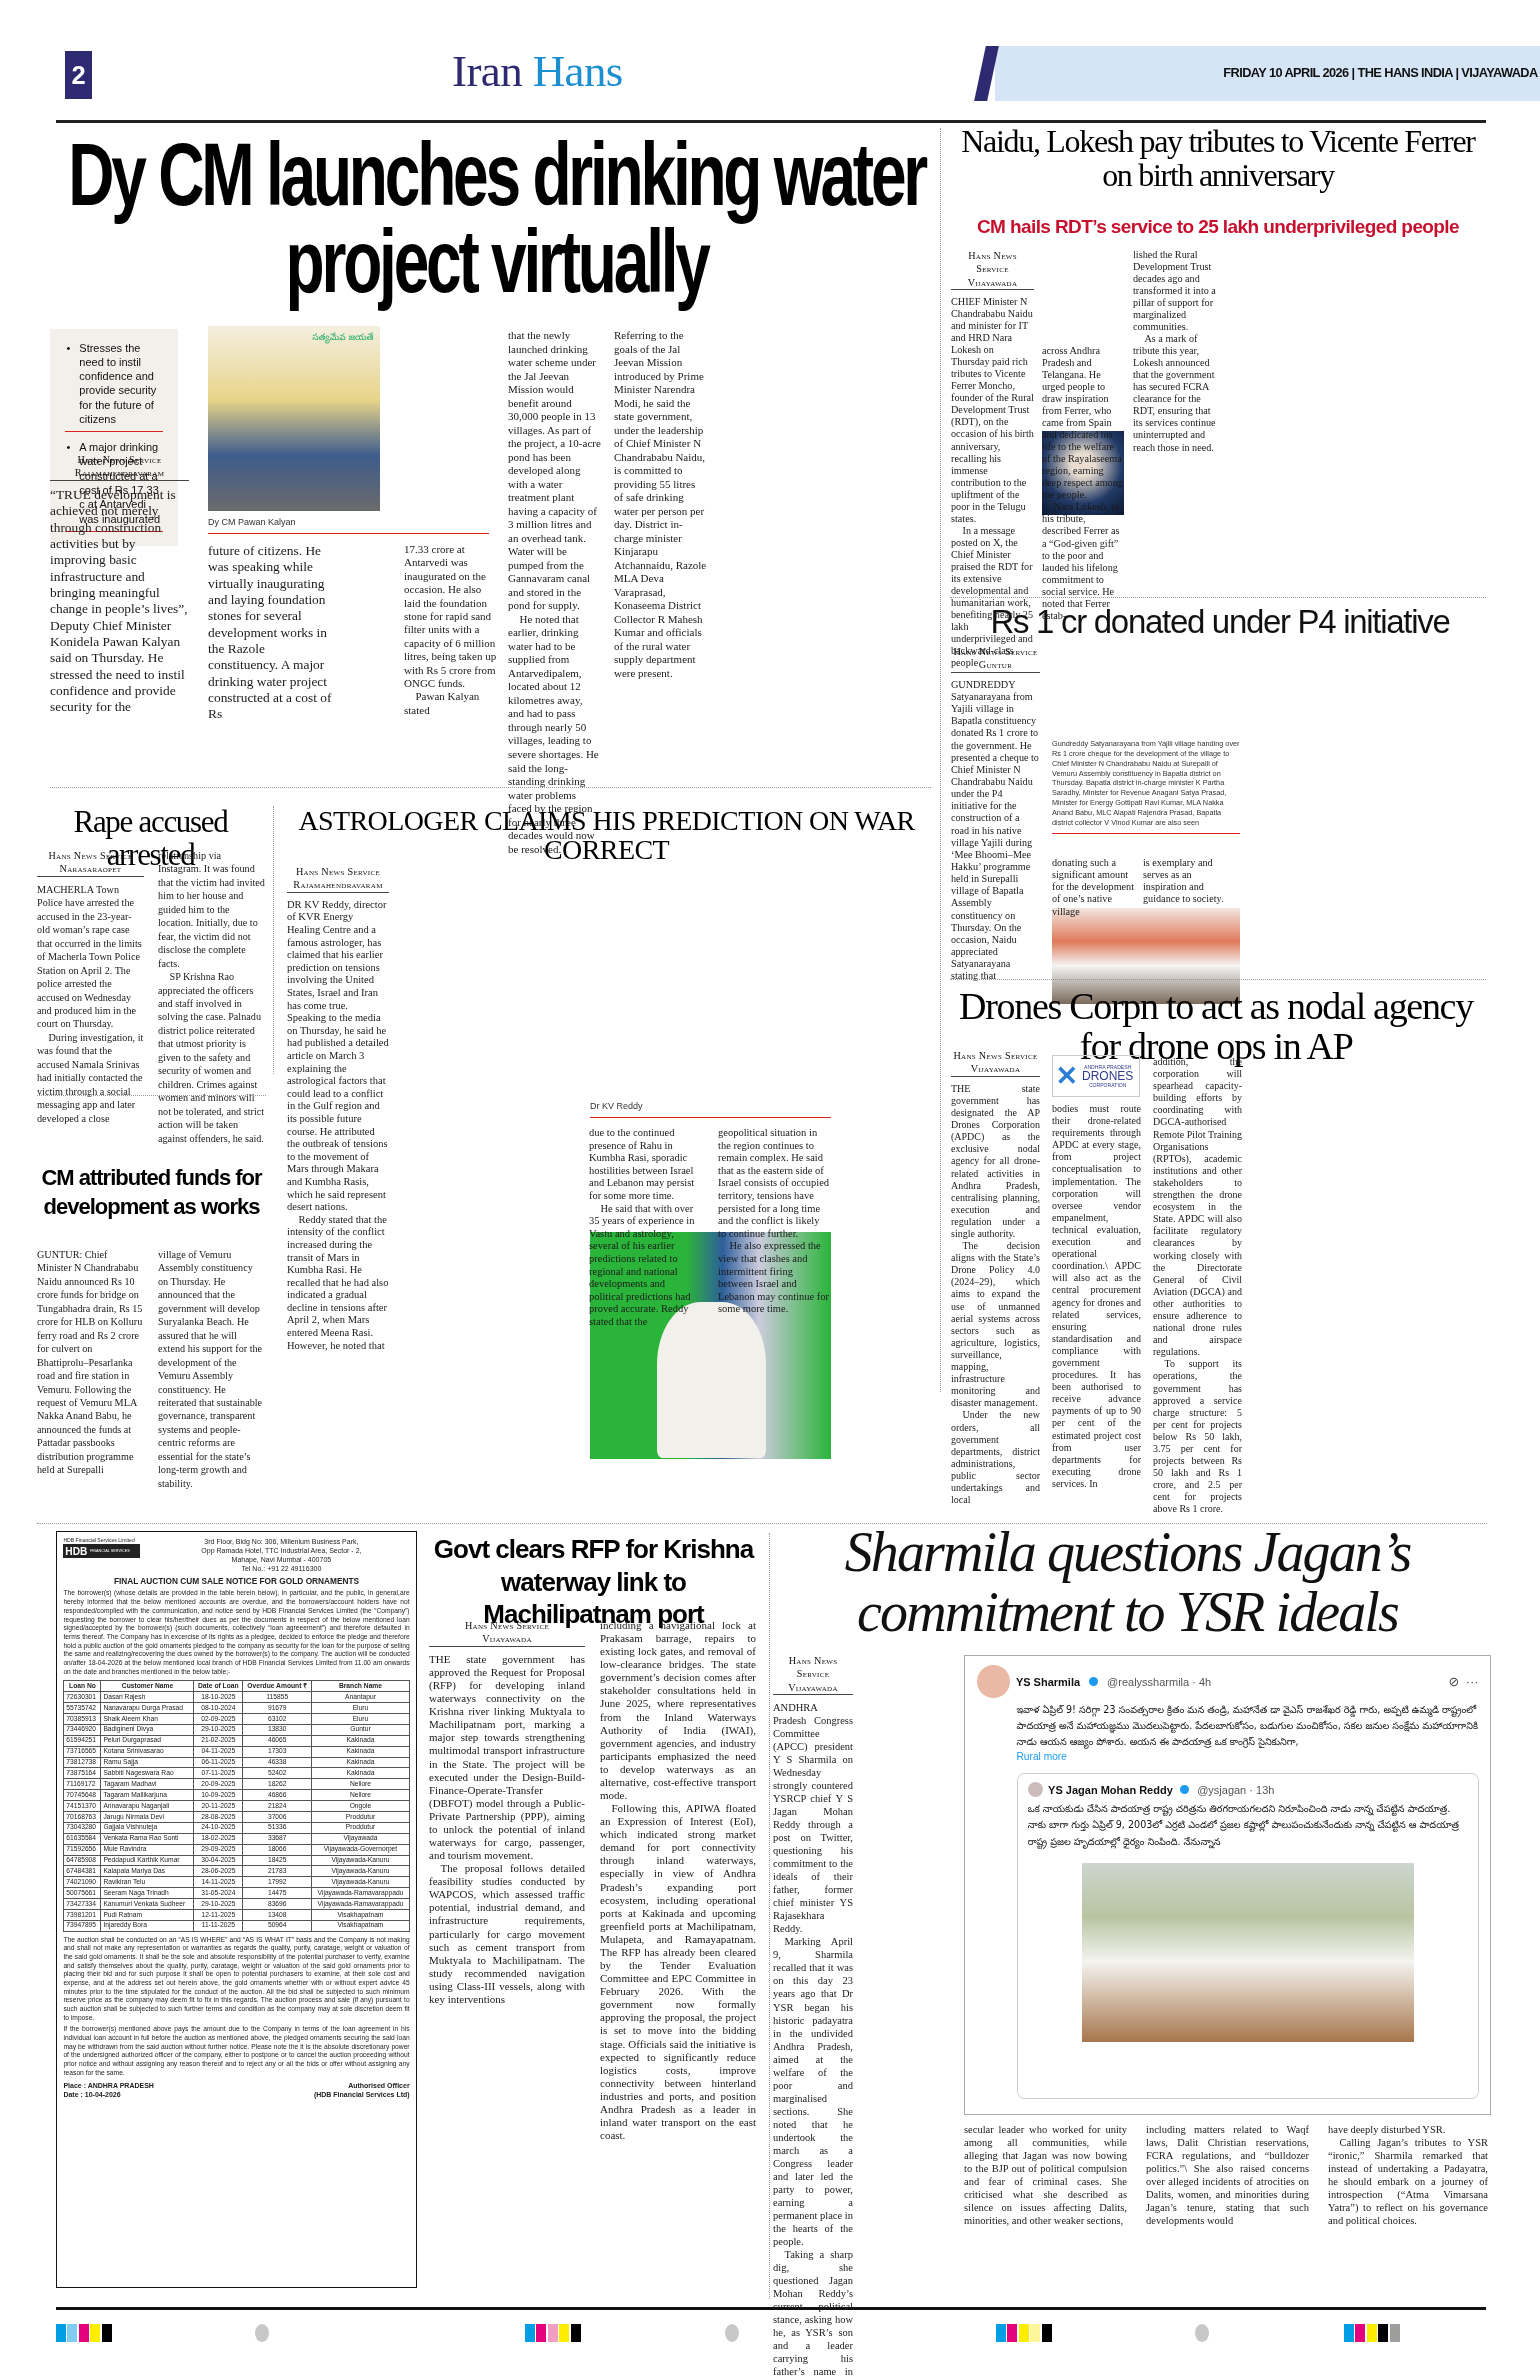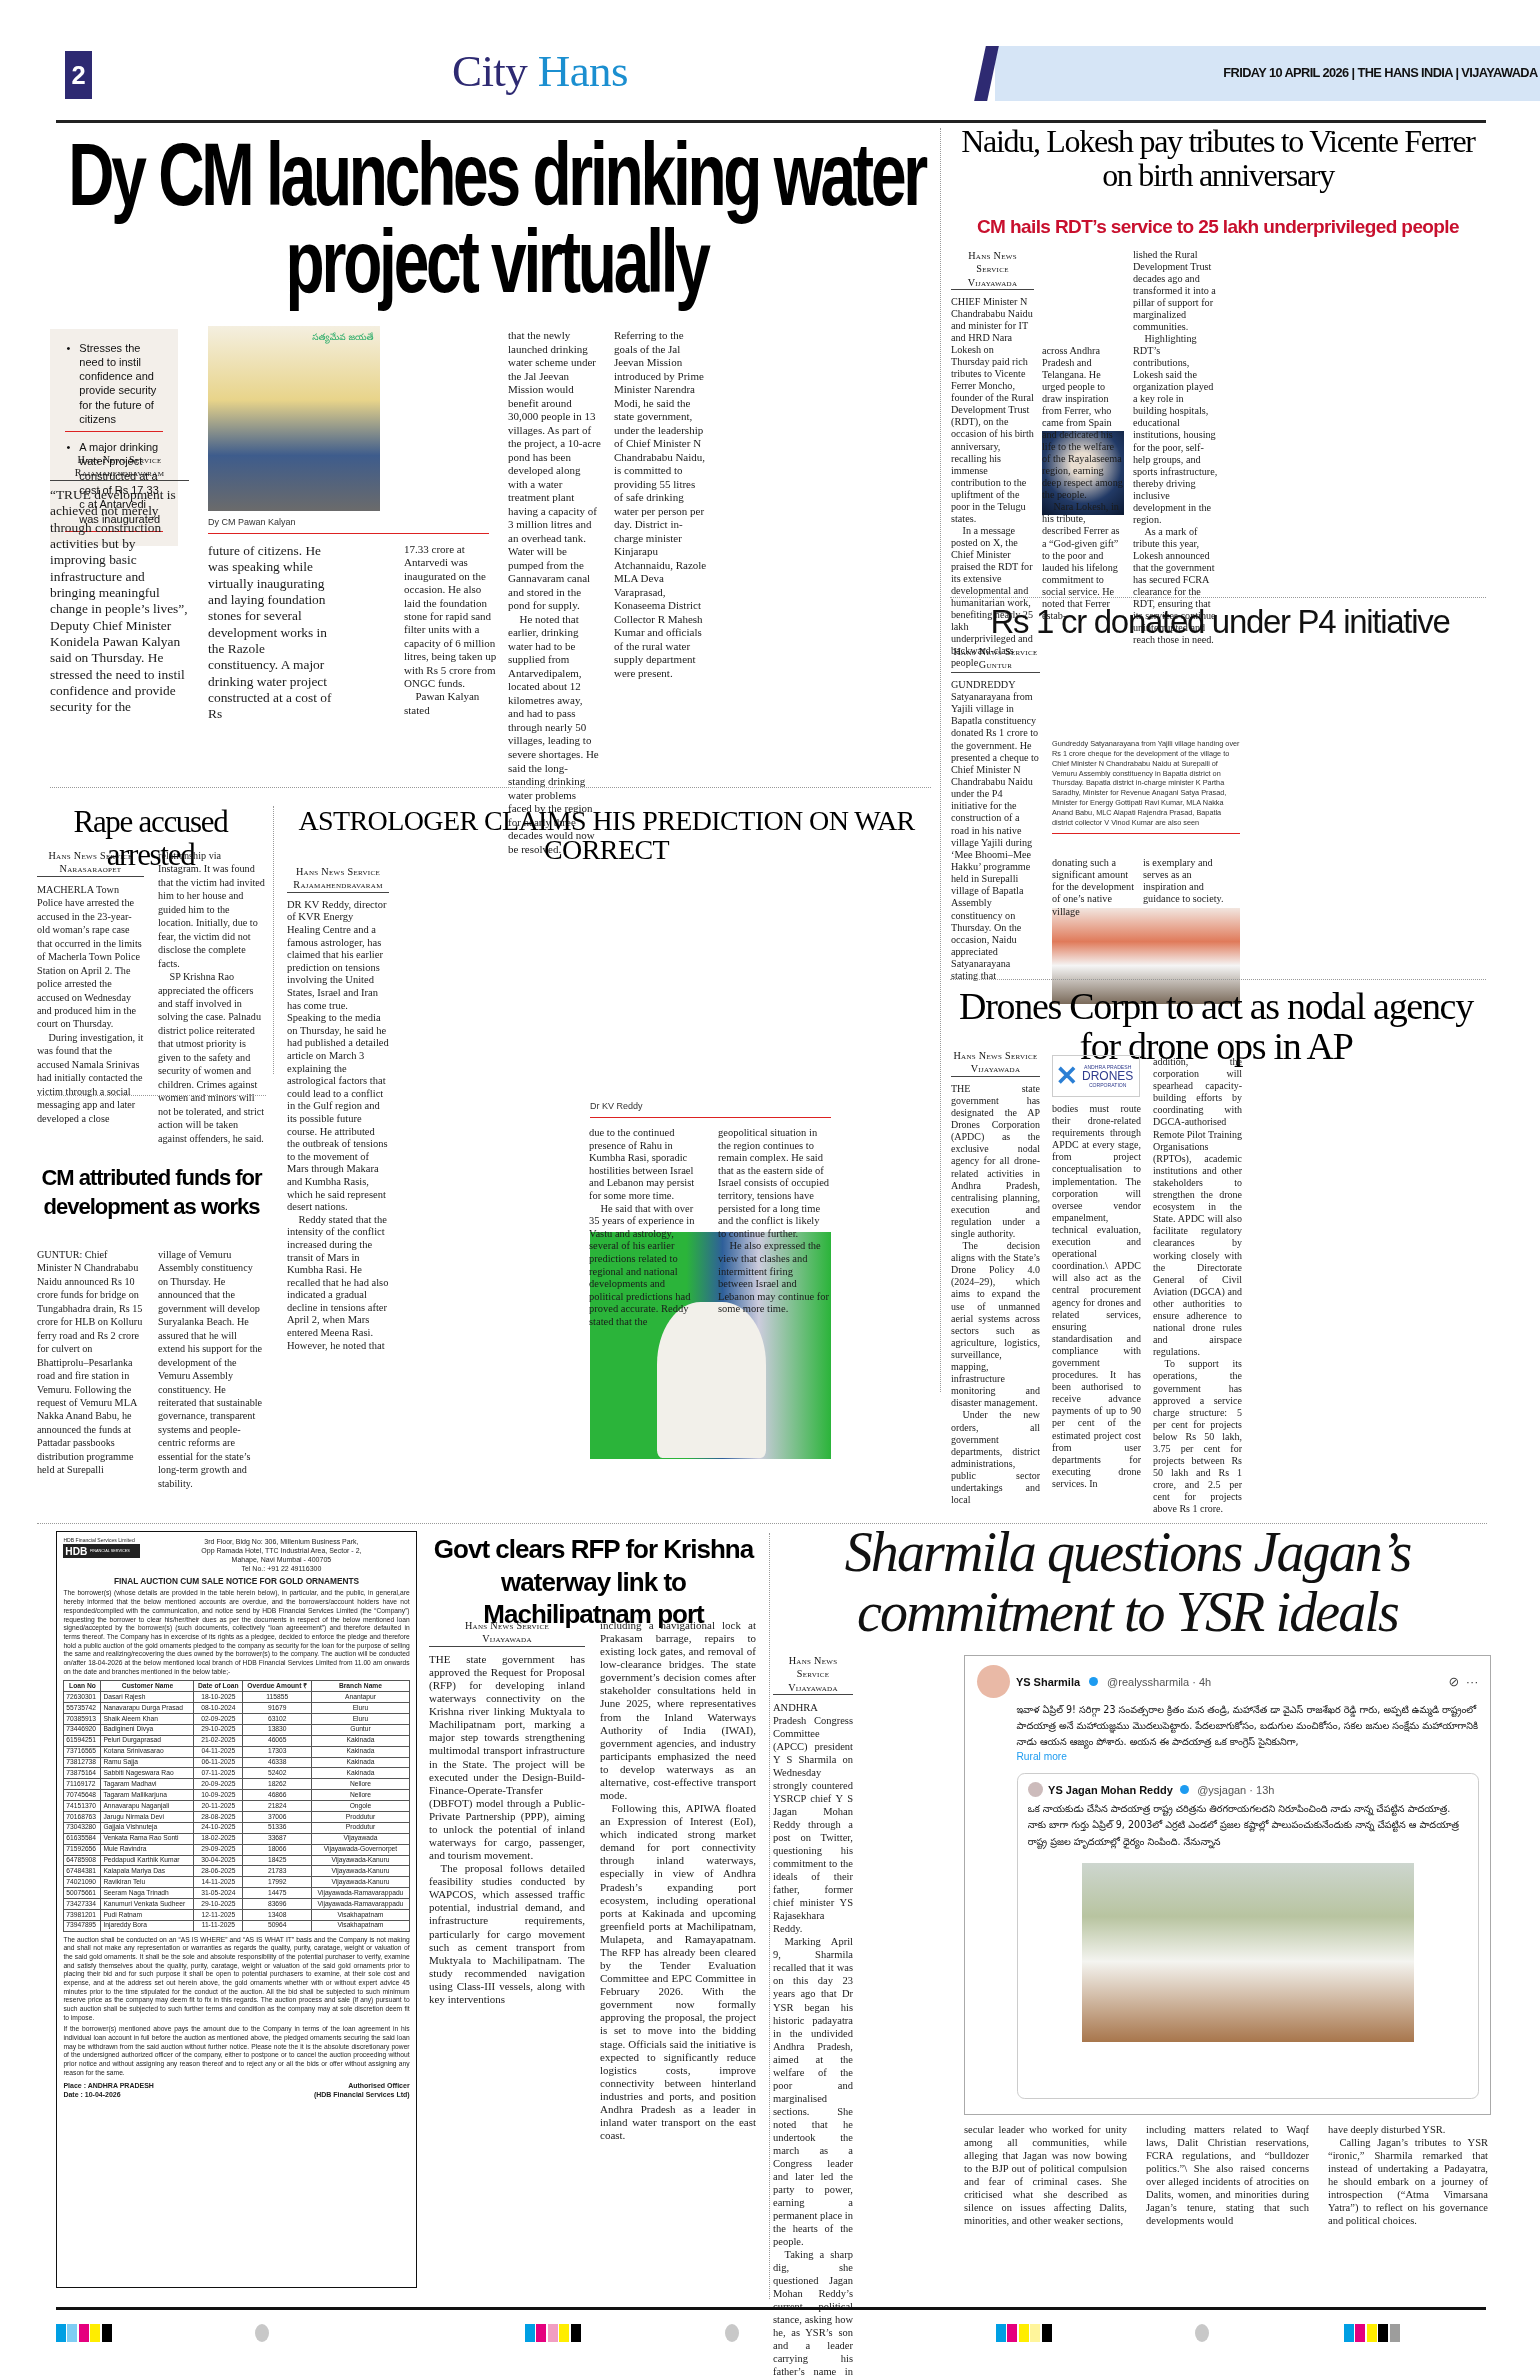--- a/index.html
+++ b/index.html
@@ -39,21 +39,21 @@
 .showmore{color:#1d9bf0;font-size:10.2px}
 .reg{position:absolute;top:2324px;height:18px;display:flex;gap:1.9px}
 .reg span{width:9.6px;height:18px;display:block}
 .oval{position:absolute;top:2324px;width:14px;height:18px;background:#c8c8c8;border-radius:50%}
 </style>
 </head>
 <body>
 
 <div class="abs masthead">
   <div class="pgno">2</div>
-  <div class="brand"><span class="c">City</span> <span class="h">Hans</span></div>
+  <div class="brand"><span class="c">Iran</span> <span class="h">Hans</span></div>
   <div class="dateband">
     <div class="datetext">FRIDAY 10 APRIL 2026 | THE HANS INDIA | VIJAYAWADA</div>
   </div>
 </div>
 <div class="rule"></div>
 
 <div class="abs" style="left:56px;top:131px;width:881px;">
   <div class="hl" style="font-size:89px;letter-spacing:-4.5px;transform:scaleX(.72);width:1224px;line-height:.98">Dy CM launches drinking water project virtually</div>
 </div>
 <div class="abs highlights" style="left:50px;top:329px;width:128px;">
@@ -101,21 +101,20 @@
       <p>In a message posted on X, the Chief Minister praised the RDT for its extensive developmental and humanitarian work, benefiting nearly 25 lakh underprivileged and backward-class people</p>
     </div>
 </div>
 <div class="abs photo" style="left:1042px;top:246px;width:82px;height:84px;background:radial-gradient(circle at 50% 40%,#e8ddd0 18%,#223a66 60%,#0b1830 100%)"></div>
 <div class="abs body" style="left:1042px;top:345px;width:83px;font-size:10.2px;line-height:1.18">
     <p>across Andhra Pradesh and Telangana. He urged people to draw inspiration from Ferrer, who came from Spain and dedicated his life to the welfare of the Rayalaseema region, earning deep respect among the people.</p>
     <p>Nara Lokesh, in his tribute, described Ferrer as a “God-given gift” to the poor and lauded his lifelong commitment to social service. He noted that Ferrer estab-</p>
   </div>
 <div class="abs body" style="left:1133px;top:249px;width:86px;font-size:10.2px;line-height:1.18">
     <p>lished the Rural Development Trust decades ago and transformed it into a pillar of support for marginalized communities.</p>
-    <p>Highlighting RDT’s contributions, Lokesh said the organization played a key role in building hospitals, educational institutions, housing for the poor, self-help groups, and sports infrastructure, thereby driving inclusive development in the region.</p>
     <p>As a mark of tribute this year, Lokesh announced that the government has secured FCRA clearance for the RDT, ensuring that its services continue uninterrupted and reach those in need.</p>
   </div>
 <div class="hdiv" style="left:950px;top:597px;width:536px"></div>
 
 <div class="abs" style="left:955px;top:603px;width:530px;font:400 33px 'Liberation Sans',sans-serif;letter-spacing:-1.3px;text-align:center">Rs 1 cr donated under P4 initiative</div>
 <div class="abs" style="left:951px;top:645px;width:89px">
   <div class="byline">
       <div>Hans News Service</div>
       <div>Guntur</div>
     </div>

